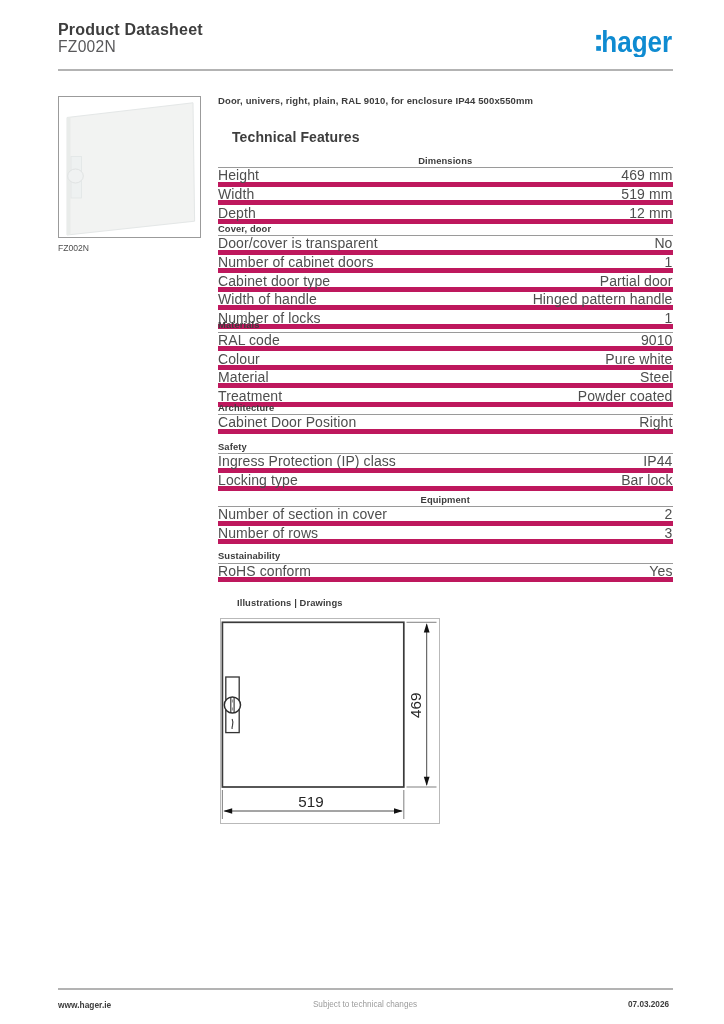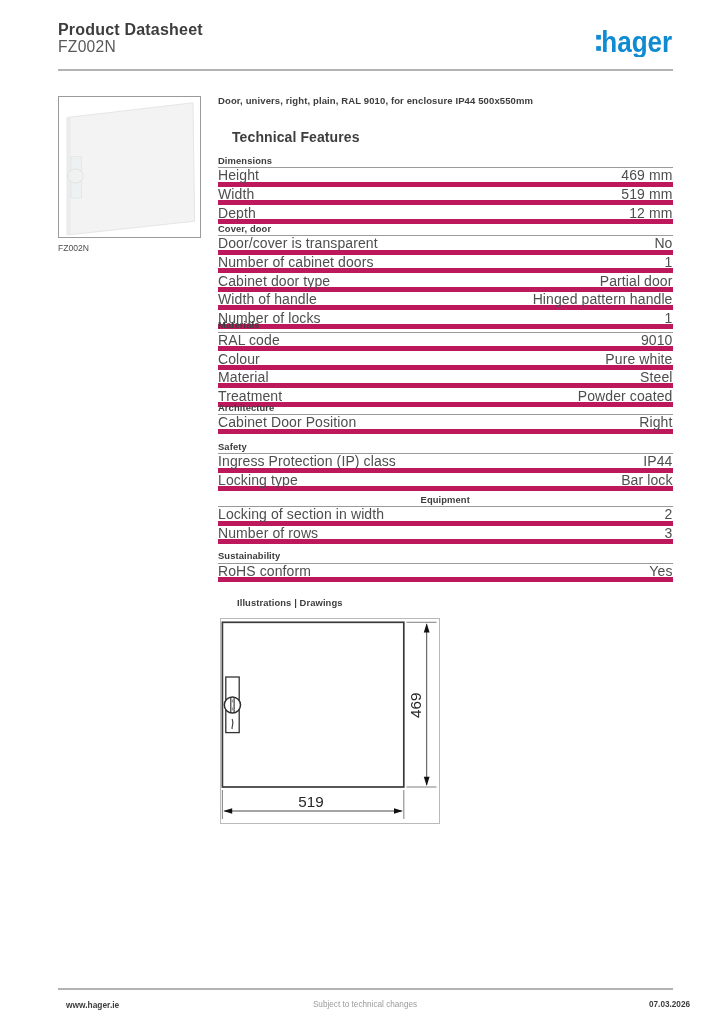--- a/index.html
+++ b/index.html
@@ -41,21 +41,21 @@
     <ellipse cx="16.5" cy="79" rx="7.8" ry="7" fill="#f0f2f2" stroke="#e0e3e3" stroke-width="1"></ellipse>
   </svg>
 </div>
 
 <div class="abs" style="left:58px;top:242.5px;font-size:8.6px;color:#4e4e4e;">FZ002N</div>
 
 <div class="abs" style="left:218px;top:95px;font-size:9.5px;font-weight:bold;color:#3d3d3d;letter-spacing:0.12px;">Door, univers, right, plain, RAL 9010, for enclosure IP44 500x550mm</div>
 
 <div class="abs" style="left:232px;top:129px;font-size:14px;font-weight:bold;color:#3d3d3d;letter-spacing:0.1px;">Technical Features</div>
 
-<div class="col" style="top:155.5px;">
+<div class="col" style="top:155.5px;text-align:center;">
   <div class="sh">Dimensions</div>
   <div class="row">
       <span>Height</span>
       <span>469 mm</span>
     </div>
   <div class="row">
       <span>Width</span>
       <span>519 mm</span>
     </div>
   <div class="row">
@@ -124,21 +124,21 @@
     </div>
   <div class="row">
       <span>Locking type</span>
       <span>Bar lock</span>
     </div>
 </div>
 
 <div class="col" style="top:494.5px;text-align:center;">
   <div class="sh">Equipment</div>
   <div class="row">
-      <span>Locking of section in width</span>
+      <span>Number of section in cover</span>
       <span>2</span>
     </div>
   <div class="row">
       <span>Number of rows</span>
       <span>3</span>
     </div>
 </div>
 
 <div class="col" style="top:551px;">
   <div class="sh">Sustainability</div>
@@ -180,17 +180,17 @@
 
   <line x1="4.5" y1="193" x2="181.7" y2="193" stroke="#4a4a4a" stroke-width="1"></line>
   <polygon points="3.3,193 12.2,190.2 12.2,195.8" fill="#111111"></polygon>
   <polygon points="182.9,193 174,190.2 174,195.8" fill="#111111"></polygon>
 
   <text x="91" y="189" font-size="15.2" fill="#262626" font-family="Liberation Sans" text-anchor="middle">519</text>
 </svg>
 
 <div class="abs" style="left:57.5px;top:988px;width:615px;height:1.5px;background:#b3b3b3;"></div>
 
-<div class="abs" style="left:58px;top:999.5px;font-size:8.4px;font-weight:bold;color:#3d3d3d;margin-left:8px;">www.hager.ie</div>
+<div class="abs" style="left:58px;top:999.5px;font-size:8.4px;font-weight:bold;color:#3d3d3d;">www.hager.ie</div>
 
 <div class="abs" style="left:218px;top:999.5px;width:294px;text-align:center;font-size:8.2px;color:#9b9b9b;">Subject to technical changes</div>
 
-<div class="abs" style="right:34px;top:999.5px;font-size:8.2px;font-weight:bold;color:#3d3d3d;">07.03.2026</div>
+<div class="abs" style="right:55px;top:999.5px;font-size:8.2px;font-weight:bold;color:#3d3d3d;">07.03.2026</div>
 
 </body></html>

